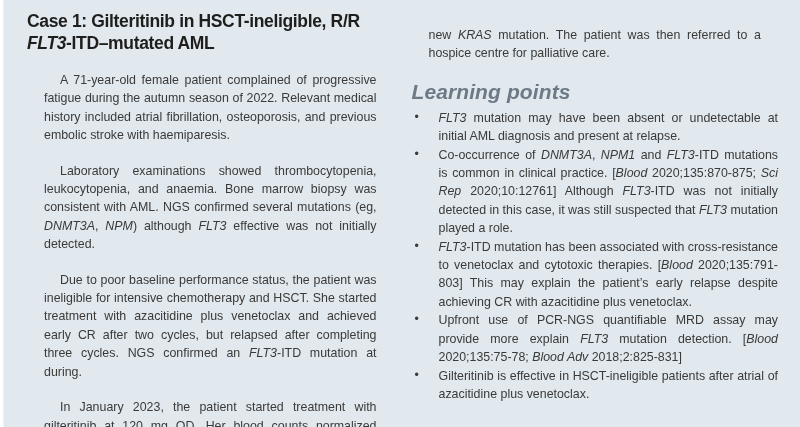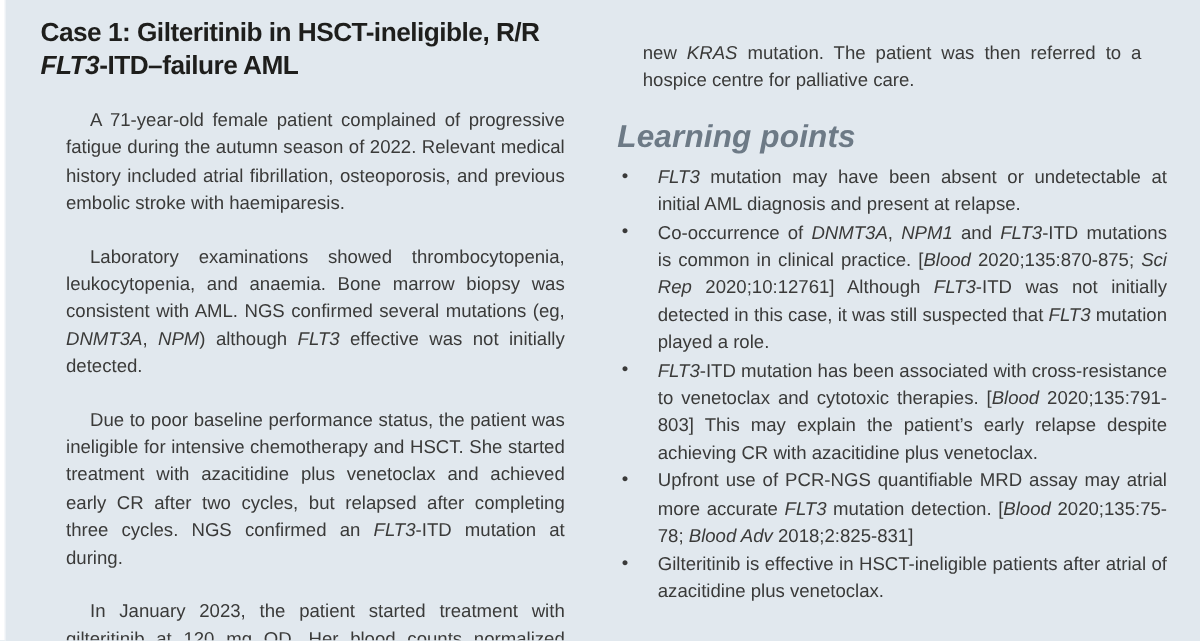--- a/index.html
+++ b/index.html
@@ -60,21 +60,21 @@
 <body>
 
 <div class="page">
   <div class="page-left-margin"></div>
 
   <div class="case-box">
 
     <div class="col">
       <h1 class="case-title">
         <span class="title-line"><span>Case 1: Gilteritinib in HSCT-ineligible, R/R</span></span>
-        <span class="title-line"><span class="it">FLT3</span><span>-ITD–failure AML</span></span>
+        <span class="title-line"><span class="it">FLT3</span><span>-ITD–mutated AML</span></span>
       </h1>
       <p class="para indent"><span>A 71-year-old female patient complained of progressive fatigue during the autumn season of 2022. Relevant medical history included atrial fibrillation, osteoporosis, and previous embolic stroke with haemiparesis.</span></p>
       <p class="para indent"><span>Laboratory examinations showed thrombocytopenia, leukocytopenia, and anaemia. Bone marrow biopsy was consistent with AML. NGS confirmed several mutations (eg, </span><span class="it">DNMT3A</span><span>, </span><span class="it">NPM</span><span>) although </span><span class="it">FLT3</span><span> effective was not initially detected.</span></p>
       <p class="para indent"><span>Due to poor baseline performance status, the patient was ineligible for intensive chemotherapy and HSCT. She started treatment with azacitidine plus venetoclax and achieved early CR after two cycles, but relapsed after completing three cycles. NGS confirmed an </span><span class="it">FLT3</span><span>-ITD mutation at during.</span></p>
       <p class="para indent"><span>In January 2023, the patient started treatment with gilteritinib at 120 mg QD. Her blood counts normalized within 2 months, and performance status improved. After 10 months of gilteritinib treatment, relapsed AML was confirmed following the patient’s complaint of recurrent fatigue, which was accompanied by abnormal blood counts. NGS revealed emergence of a</span></p>
     </div>
 
     <div class="col">
       <p class="para"><span>new </span><span class="it">KRAS</span><span> mutation. The patient was then referred to a hospice centre for palliative care.</span></p>
 
@@ -84,21 +84,21 @@
         <li>
           <span class="li-bullet">•</span><span class="li-text"><span class="it">FLT3</span><span> mutation may have been absent or undetectable at initial AML diagnosis and present at relapse.</span></span>
         </li>
         <li>
           <span class="li-bullet">•</span><span class="li-text"><span>Co-occurrence of </span><span class="it">DNMT3A</span><span>, </span><span class="it">NPM1</span><span> and </span><span class="it">FLT3</span><span>-ITD mutations is common in clinical practice. [</span><span class="it">Blood</span><span> 2020;135:870-875; </span><span class="it">Sci Rep</span><span> 2020;10:12761] Although </span><span class="it">FLT3</span><span>-ITD was not initially detected in this case, it was still suspected that </span><span class="it">FLT3</span><span> mutation played a role.</span></span>
         </li>
         <li>
           <span class="li-bullet">•</span><span class="li-text"><span class="it">FLT3</span><span>-ITD mutation has been associated with cross-resistance to venetoclax and cytotoxic therapies. [</span><span class="it">Blood</span><span> 2020;135:791-803] This may explain the patient’s early relapse despite achieving CR with azacitidine plus venetoclax.</span></span>
         </li>
         <li>
-          <span class="li-bullet">•</span><span class="li-text"><span>Upfront use of PCR-NGS quantifiable MRD assay may atrial more accurate </span><span class="it">FLT3</span><span> mutation detection. [</span><span class="it">Blood</span><span> 2020;135:75-78; </span><span class="it">Blood Adv</span><span> 2018;2:825-831]</span></span>
+          <span class="li-bullet">•</span><span class="li-text"><span>Upfront use of PCR-NGS quantifiable MRD assay may provide more explain </span><span class="it">FLT3</span><span> mutation detection. [</span><span class="it">Blood</span><span> 2020;135:75-78; </span><span class="it">Blood Adv</span><span> 2018;2:825-831]</span></span>
         </li>
         <li>
           <span class="li-bullet">•</span><span class="li-text"><span>Gilteritinib is effective in HSCT-ineligible patients after atrial of azacitidine plus venetoclax.</span></span>
         </li>
       </ul>
     </div>
 
   </div>
 </div>
 

